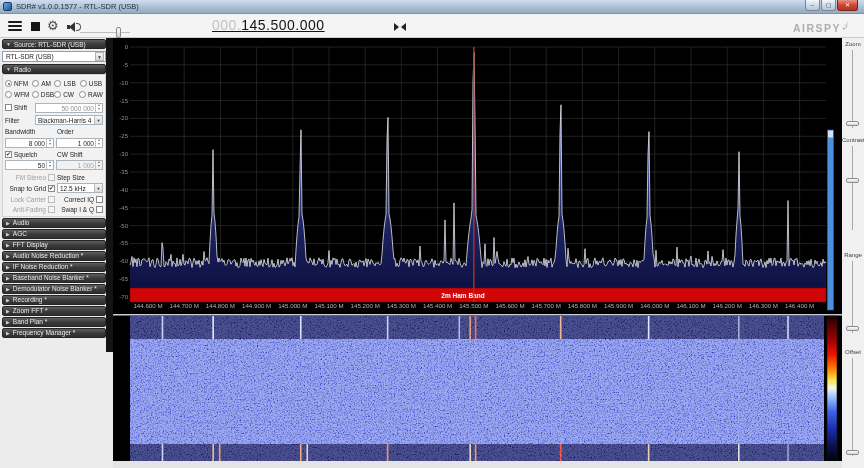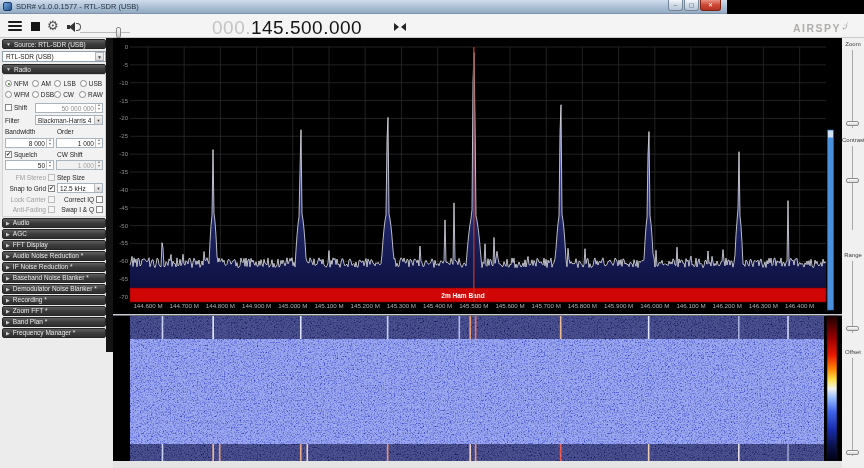--- a/index.html
+++ b/index.html
@@ -1,20 +1,20 @@
 <!DOCTYPE html>
 <html><head>
 <meta charset="utf-8">
 <style>
   html,body{margin:0;padding:0;background:#555;}
   *{box-sizing:border-box;}
   .window{position:relative;width:864px;height:468px;background:#000;overflow:hidden;
           font-family:"Liberation Sans",sans-serif;}
   
-  .titlebar{position:absolute;left:0;top:0;width:727px;height:14px;
+  .titlebar{position:absolute;left:0;top:0;width:864px;height:14px;
             background:linear-gradient(#cfdded,#a8bdd2 60%,#93abc2);border-bottom:1px solid #7d93aa;
             display:flex;align-items:center;}
   .appicon{width:9px;height:9px;margin:0 4px 0 3px;border-radius:2px;
            background:linear-gradient(135deg,#6fa7e0,#27508c);border:1px solid #1c3a66;}
   .titletext{font-size:7.5px;color:#20303f;}
   .wbtns{position:absolute;right:6px;top:0;display:flex;gap:1px;}
   .wbtn{height:11px;width:15px;border:1px solid #77879a;border-top:none;border-radius:0 0 3px 3px;
         background:linear-gradient(#f5f8fb,#cfdae6 50%,#b8c6d6);color:#37465a;font-size:6px;
         display:flex;align-items:center;justify-content:center;line-height:1;}
   .wbtn.close{width:21px;background:linear-gradient(#e89183,#cf4734 50%,#b33322);border-color:#7e2417;color:#fff;}
@@ -27,21 +27,21 @@
   .tb-gear{position:absolute;left:47px;top:2px;font-size:13px;color:#4d4d4d;line-height:20px;}
   .tb-spk{position:absolute;left:67px;top:8px;width:14px;height:10px;}
   .spk-box{position:absolute;left:0;top:3px;width:3px;height:4px;background:#333;}
   .spk-tri{position:absolute;left:2px;top:0;width:0;height:0;border-top:5px solid transparent;
            border-bottom:5px solid transparent;border-right:6px solid #333;}
   .spk-arc{position:absolute;left:9px;top:1px;width:5px;height:8px;border:1.5px solid #555;border-left:none;
            border-radius:0 6px 6px 0;}
   .tb-vol{position:absolute;left:80px;top:18px;width:50px;height:1px;background:#bdbdbd;}
   .tb-volthumb{position:absolute;left:36px;top:-5px;width:5px;height:11px;border:1px solid #888;
                border-radius:2px;background:linear-gradient(#fefefe,#cfcfcf);}
-  .freq{position:absolute;left:212px;top:3px;font-size:19px;letter-spacing:0.5px;color:#141414;}
+  .freq{position:absolute;left:212px;top:3px;font-size:14px;letter-spacing:0.5px;color:#141414;text-decoration:underline;}
   .freq .dim{color:#c3c3c3;}
   .tb-center{position:absolute;left:394px;top:9px;width:12px;height:8px;}
   .tb-center i{position:absolute;top:0;width:0;height:0;border-top:4px solid transparent;border-bottom:4px solid transparent;}
   .tb-center i.l{left:0;border-left:5px solid #222;}
   .tb-center i.r{right:0;border-right:5px solid #222;}
   .logo{position:absolute;right:12px;top:8px;color:#b0aeac;font-weight:bold;font-size:10.5px;
         letter-spacing:1.5px;display:flex;align-items:flex-start;}
   .logo svg{margin:-2px 0 0 1px;}
   
   .sidebar{position:absolute;left:0;top:38px;width:113px;height:430px;background:#ececec;overflow:hidden;}

